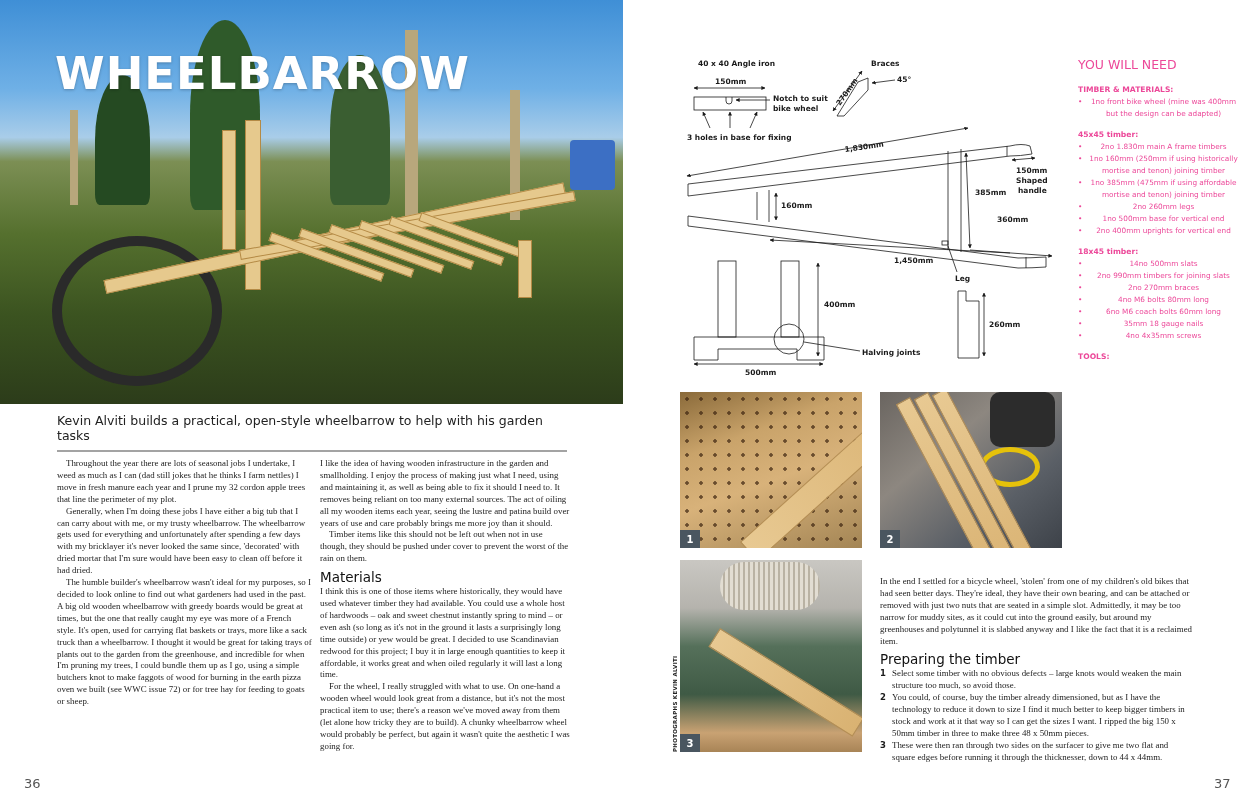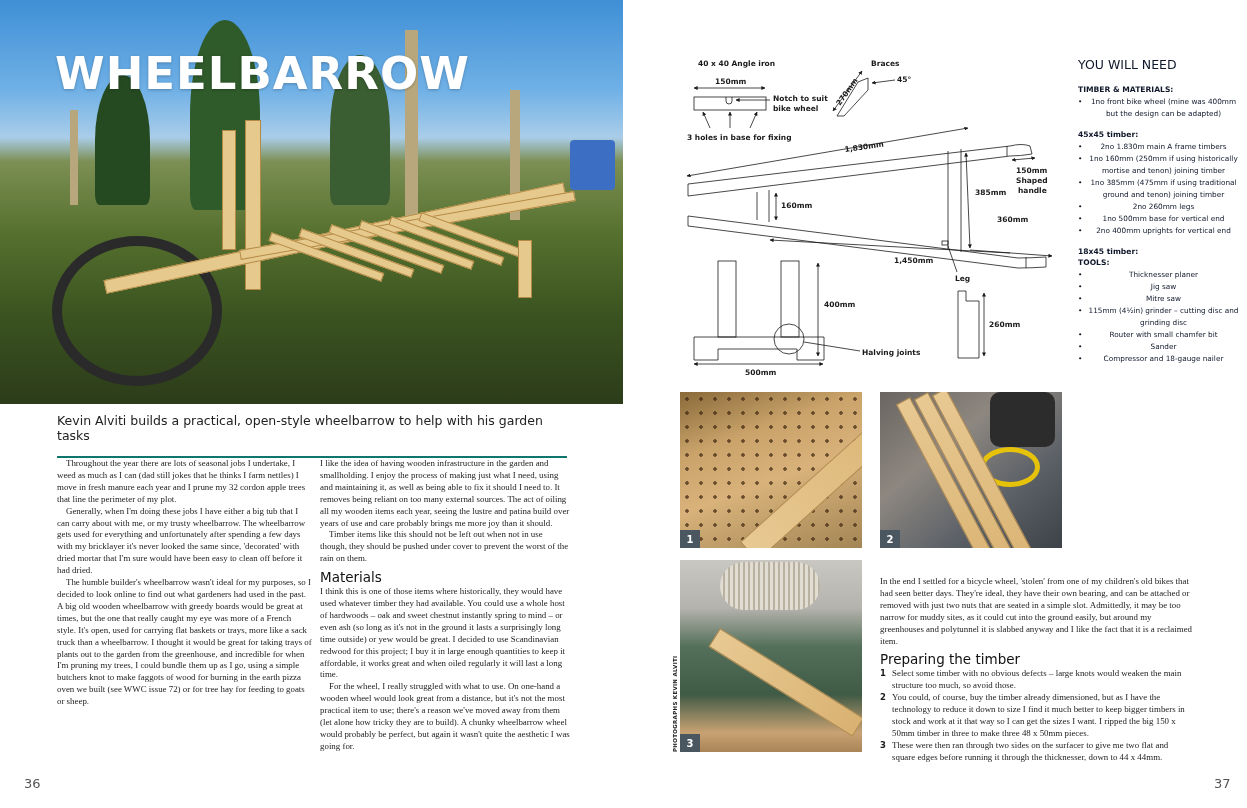--- a/index.html
+++ b/index.html
@@ -19,21 +19,21 @@
   .hero-title {
     position: absolute; left: 55px; top: 47px; color: #ffffff;
     font-family: "DejaVu Sans", sans-serif; font-weight: bold; font-size: 45px; letter-spacing: 1px;
     text-shadow: 0 1px 3px rgba(0,0,0,0.25);
   }
 
   
   .standfirst {
     position: absolute; left: 57px; top: 413px; width: 510px;
     font-family: "DejaVu Sans", sans-serif; font-size: 12.5px; color: #222;
-    padding-bottom: 13px; border-bottom: 2px solid #0f766e;
+    padding-bottom: 7px; border-bottom: 2px solid #a3a3a3;
   }
 
   
   .col {
     position: absolute; font-size: 8.9px; line-height: 11.9px; color: #1c1c1c;
   }
   .col p { text-indent: 9px; }
   .col p.noindent { text-indent: 0; }
   .col1 { left: 57px; top: 458px; width: 255px; }
   .col2 { left: 320px; top: 458px; width: 250px; }
@@ -46,21 +46,21 @@
   .steps li { position: relative; padding-left: 12px; }
   .steps li .num { position: absolute; left: 0; top: 0; font-family: "DejaVu Sans", sans-serif; font-weight: bold; font-size: 8.5px; }
 
   .page-num { position: absolute; top: 776px; font-family: "DejaVu Sans", sans-serif; font-size: 13px; color: #555; }
 
   
   .diagram { position: absolute; left: 670px; top: 48px; width: 400px; height: 340px; }
   .diagram text { font-family: "DejaVu Sans", sans-serif; font-size: 7.5px; font-weight: bold; fill: #1a1a1a; }
 
   
-  .needs { position: absolute; left: 1078px; top: 57px; width: 165px; font-family: "DejaVu Sans", sans-serif; color: #0f172a; }
+  .needs { position: absolute; left: 1078px; top: 57px; width: 165px; font-family: "DejaVu Sans", sans-serif; color: #ec4899; }
   .needs h2 { font-size: 12.5px; font-weight: normal; margin-bottom: 13px; }
   .needs h3 { font-size: 7.6px; font-weight: bold; margin: 0 0 2px 0; }
   .needs ul { list-style: none; margin-bottom: 10px; text-align: center; }
   .needs li { font-size: 7.3px; line-height: 12px; padding-left: 6px; position: relative; }
   .needs li::before { content: "•"; position: absolute; left: 0; top: 0; }
 
   
   .photo { position: absolute; overflow: hidden; }
   .photo .badge {
     position: absolute; left: 0; bottom: 0; width: 20px; height: 18px; background: #4a5660;
@@ -210,36 +210,36 @@
 <div class="needs">
   <h2>YOU WILL NEED</h2>
   <h3>TIMBER &amp; MATERIALS:</h3>
   <ul>
     <li>1no front bike wheel (mine was 400mm but the design can be adapted)</li>
   </ul>
   <h3>45x45 timber:</h3>
   <ul>
     <li>2no 1.830m main A frame timbers</li>
     <li>1no 160mm (250mm if using historically mortise and tenon) joining timber</li>
-    <li>1no 385mm (475mm if using traditional ground and tenon) joining timber</li>
+    <li>1no 385mm (475mm if using affordable mortise and tenon) joining timber</li>
     <li>2no 260mm legs</li>
     <li>1no 500mm base for vertical end</li>
     <li>2no 400mm uprights for vertical end</li>
   </ul>
   <h3>18x45 timber:</h3>
+  <ul>
+    <li>14no 500mm slats</li>
+    <li>2no 990mm timbers for joining slats</li>
+    <li>2no 270mm braces</li>
+    <li>4no M6 bolts 80mm long</li>
+    <li>6no M6 coach bolts 60mm long</li>
+    <li>35mm 18 gauge nails</li>
+    <li>4no 4x35mm screws</li>
+  </ul>
   <h3>TOOLS:</h3>
-  <ul>
-    <li>Thicknesser planer</li>
-    <li>Jig saw</li>
-    <li>Mitre saw</li>
-    <li>115mm (4½in) grinder – cutting disc and grinding disc</li>
-    <li>Router with small chamfer bit</li>
-    <li>Sander</li>
-    <li>Compressor and 18-gauge nailer</li>
-  </ul>
 </div>
 
 <div class="photo photo1">
   <div class="peg-holes"></div>
   <div class="plank" style="left:60px;top:150px;width:230px;height:26px;transform:rotate(-42deg);"></div>
   <div class="badge">1</div>
 </div>
 <div class="photo photo2">
   <div class="saw-yellow" style="left:100px;top:55px;width:60px;height:40px;"></div>
   <div style="position:absolute;left:110px;top:0;width:65px;height:55px;background:#2c2c2c;border-radius:10px;"></div>

